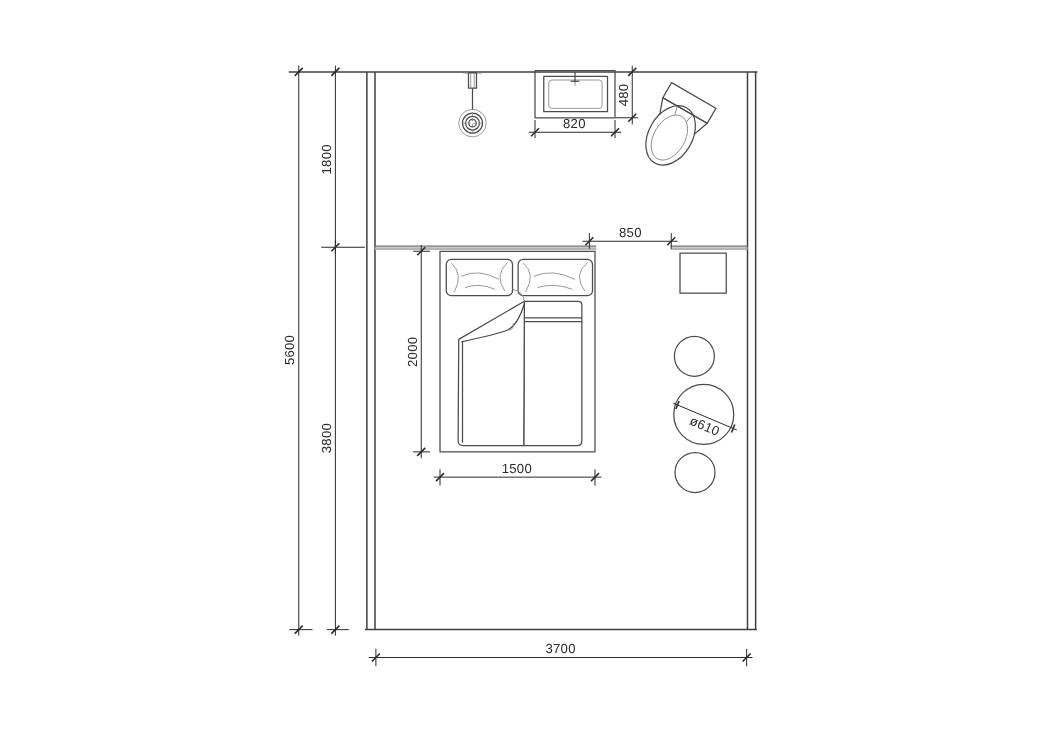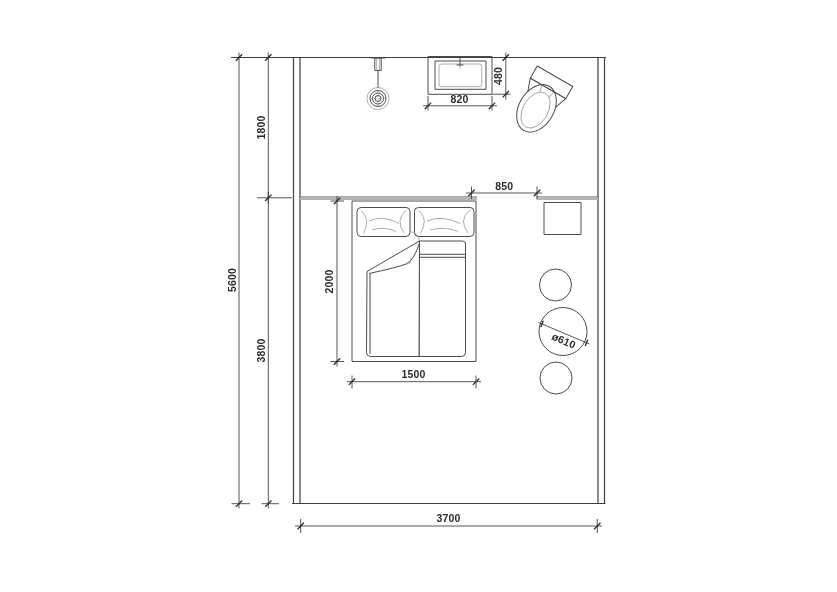--- a/index.html
+++ b/index.html
@@ -1,16 +1,16 @@
 <!DOCTYPE html>
 <html style="--background: #ffffff; --wall: #3f3f3f; --furniture: #4c4c4c; --dimension: #2b2b2b; --partition: #b4b4b4;"><head>
 <meta charset="utf-8">
 <style>
   html,body{margin:0;padding:0;background:#fff;width:837px;height:592px;overflow:hidden;}
-  .canvas{position:relative;width:837px;height:476px;background:var(--background,#fff);font-weight:bold;}
+  .canvas{position:relative;width:837px;height:476px;background:var(--background,#fff);}
   svg{position:absolute;left:0;top:0;}
   .wall{stroke:var(--wall,#3f3f3f);stroke-width:1.2;fill:none;stroke-linecap:butt;}
   .furn{stroke:var(--furniture,#4c4c4c);stroke-width:1;fill:none;stroke-linejoin:round;}
   .furnw{stroke:var(--furniture,#4c4c4c);stroke-width:1;fill:#ffffff;stroke-linejoin:round;}
   .thin{stroke:#8a8a8a;stroke-width:0.7;fill:none;}
   .part-dark{stroke:#6f6f6f;stroke-width:1;fill:none;}
   .part-gray{stroke:var(--partition,#b4b4b4);stroke-width:2.2;fill:none;}
   .dim{stroke:var(--dimension,#2b2b2b);stroke-width:0.8;fill:none;}
   .tick{stroke:var(--dimension,#2b2b2b);stroke-width:1.3;fill:none;}
   .dimtxt{fill:var(--dimension,#2b2b2b);font-family:"Liberation Sans",sans-serif;font-size:10.5px;letter-spacing:0.2px;}

